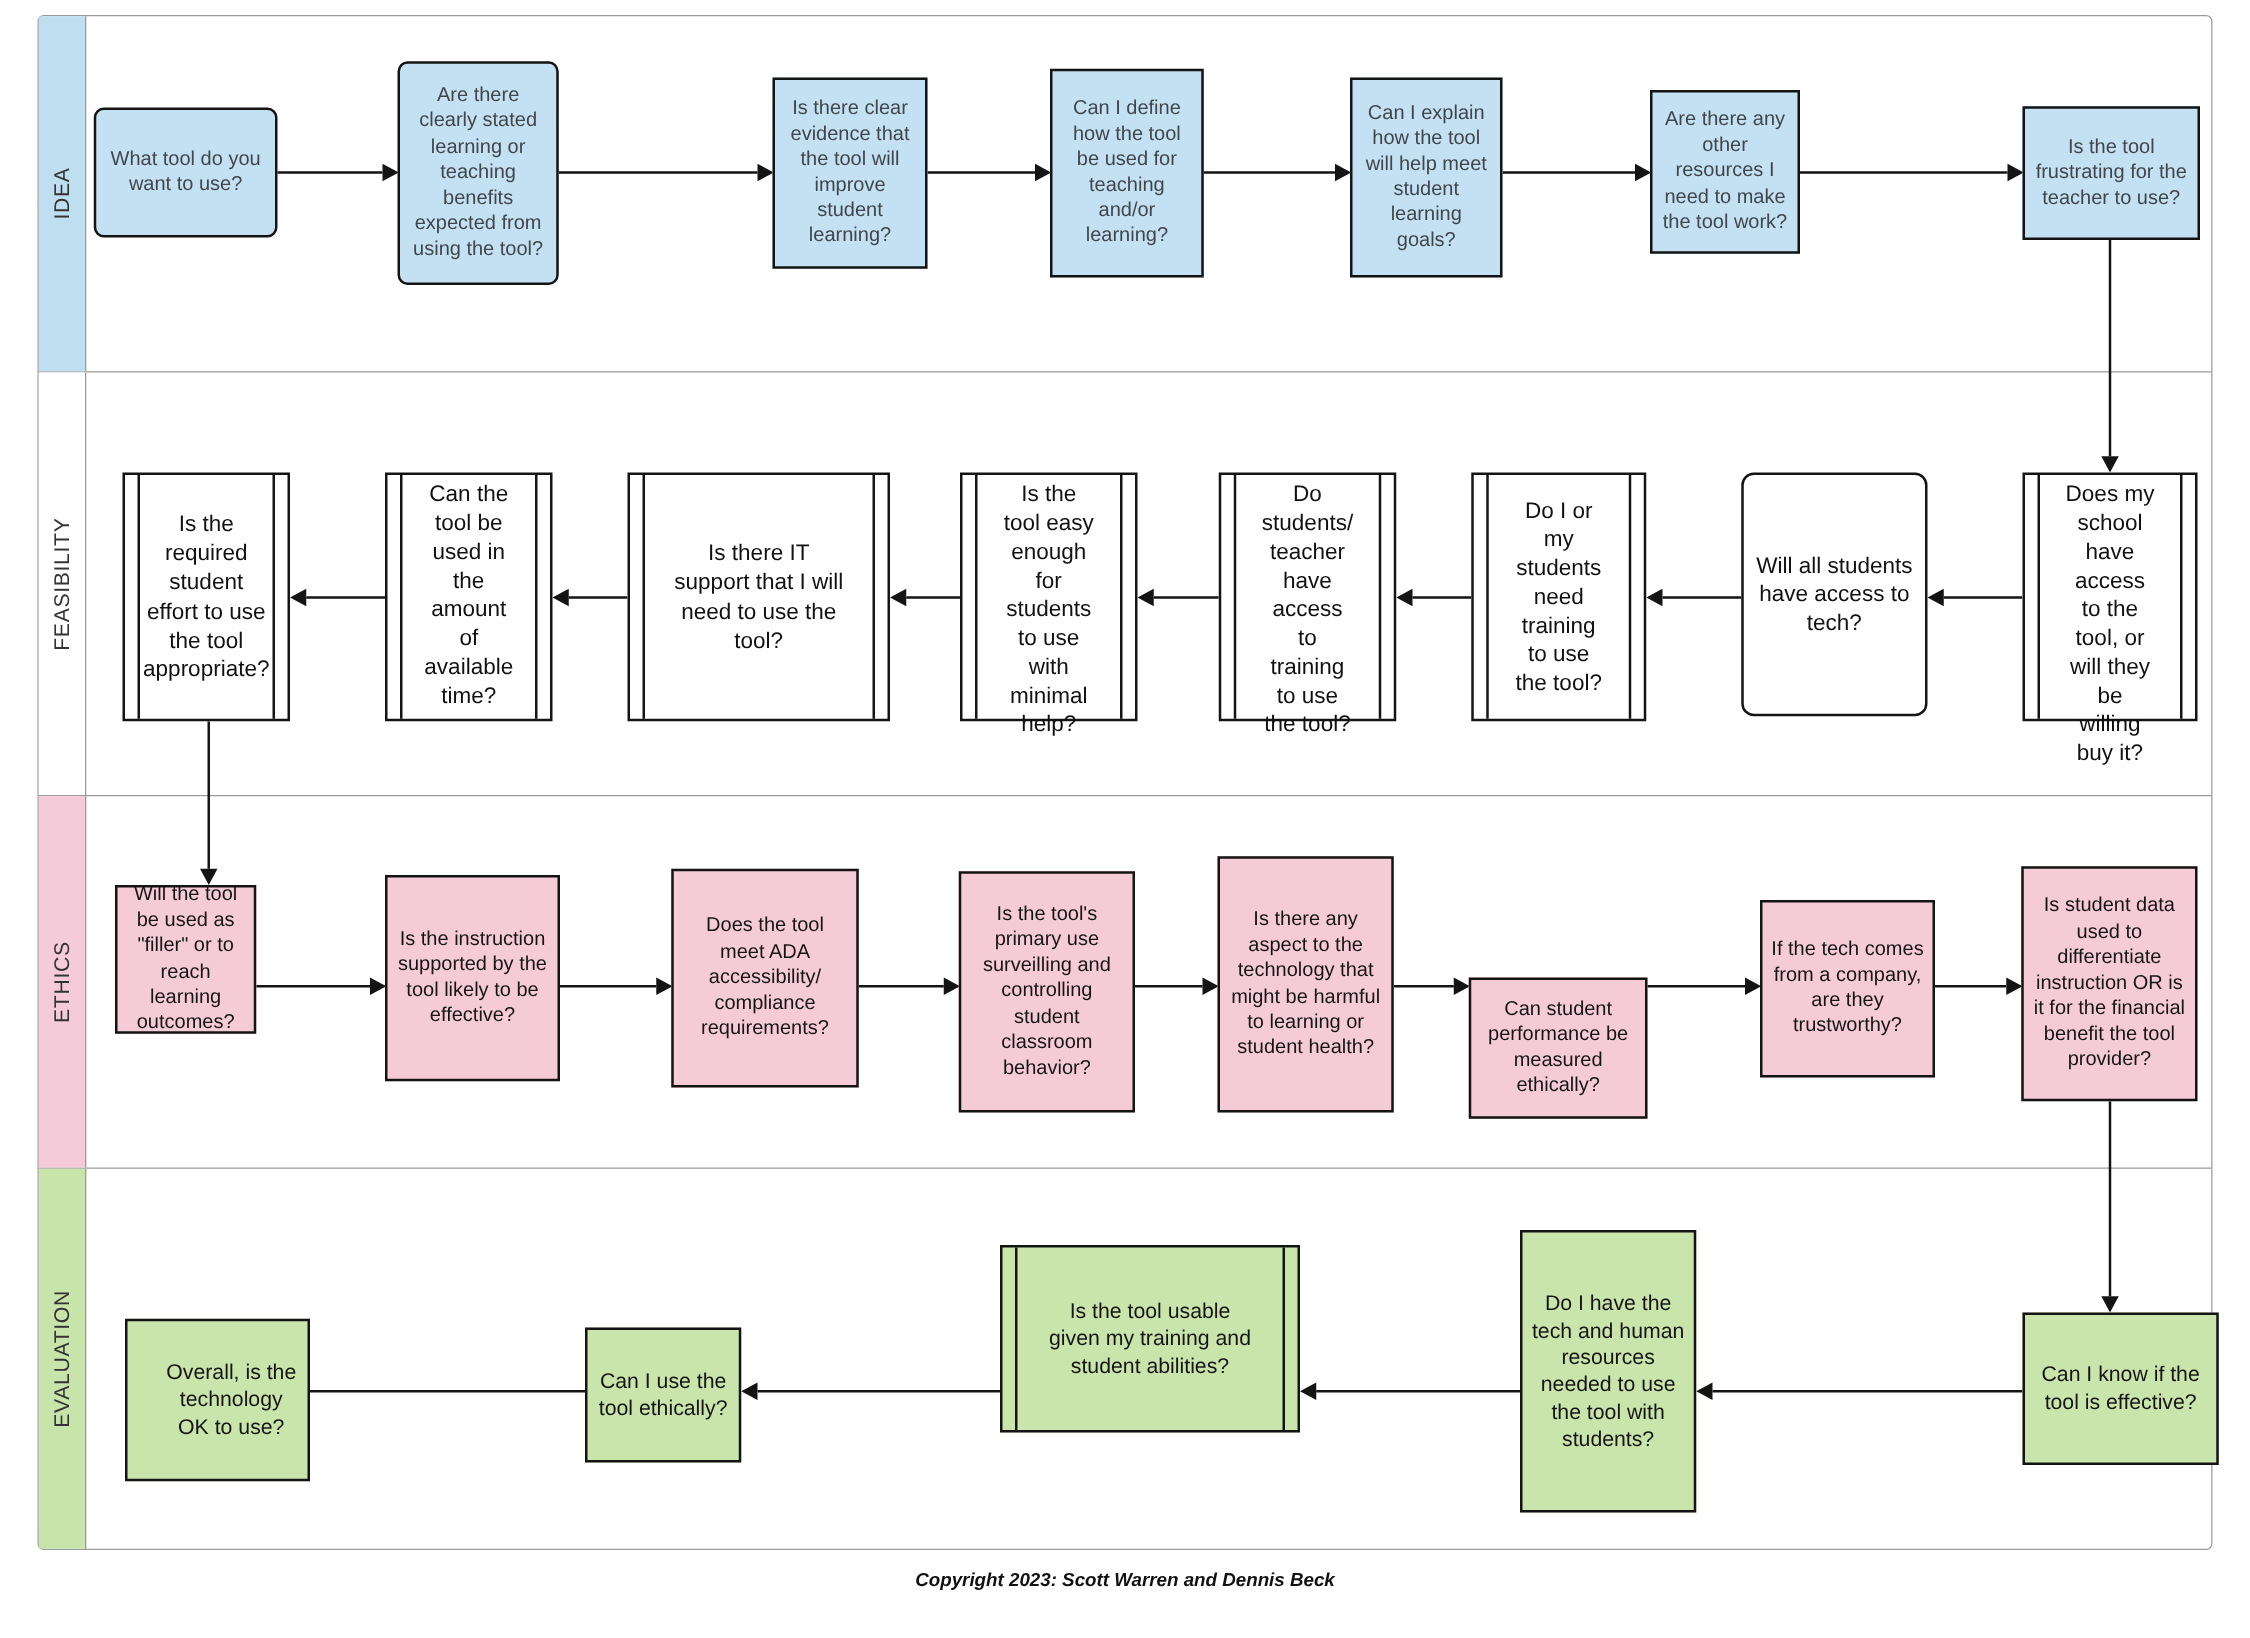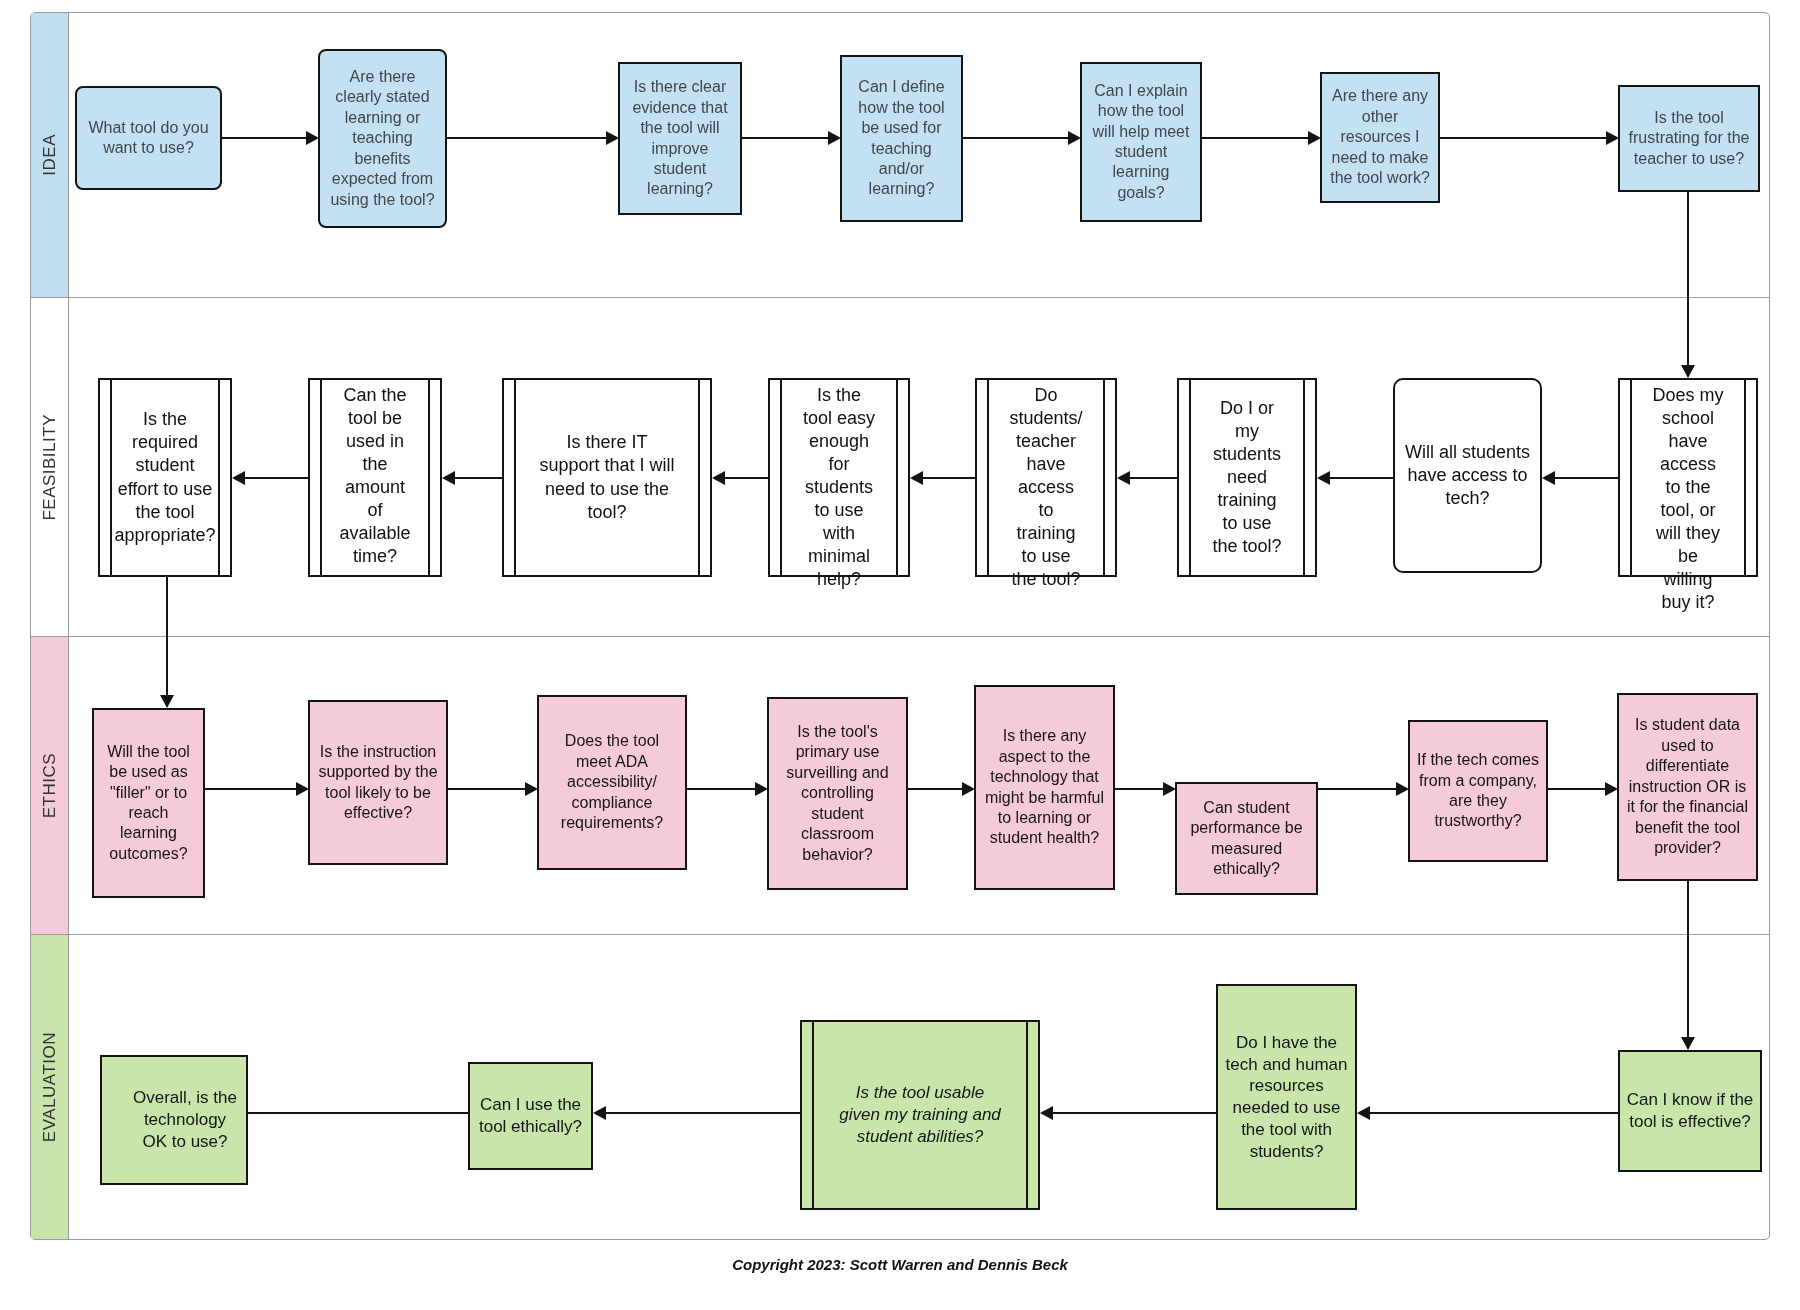--- a/index.html
+++ b/index.html
@@ -123,21 +123,21 @@
 
   <div class="ln al" style="left:1555px;top:477px;width:63px;"></div>
   <div class="ln al" style="left:1330px;top:477px;width:63px;"></div>
   <div class="ln al" style="left:1130px;top:477px;width:47px;"></div>
   <div class="ln al" style="left:923px;top:477px;width:52px;"></div>
   <div class="ln al" style="left:725px;top:477px;width:43px;"></div>
   <div class="ln al" style="left:455px;top:477px;width:47px;"></div>
   <div class="ln al" style="left:245px;top:477px;width:63px;"></div>
   <div class="ln ad" style="left:166px;top:577px;height:118px;"></div>
 
-  <div class="box pink" style="left:92px;top:708px;width:113px;height:190px;justify-content:center;">
+  <div class="box pink" style="left:92px;top:708px;width:113px;height:119px;justify-content:center;">
       <span class="txt">Will the tool be used as "filler" or to reach learning outcomes?</span>
     </div>
   <div class="box pink" style="left:308px;top:700px;width:140px;height:165px;">
       <span class="txt">Is the instruction supported by the tool likely to be effective?</span>
     </div>
   <div class="box pink" style="left:767px;top:697px;width:141px;height:193px;">
       <span class="txt">Is the tool's primary use surveilling and controlling student classroom behavior?</span>
     </div>
   <div class="box pink" style="left:537px;top:695px;width:150px;height:175px;">
       <span class="txt">Does the tool meet ADA accessibility/ compliance requirements?</span>
@@ -157,27 +157,27 @@
 
   <div class="ln ar" style="left:205px;top:788px;width:91px;"></div>
   <div class="ln ar" style="left:448px;top:788px;width:77px;"></div>
   <div class="ln ar" style="left:687px;top:788px;width:68px;"></div>
   <div class="ln ar" style="left:908px;top:788px;width:54px;"></div>
   <div class="ln ar" style="left:1115px;top:788px;width:48px;"></div>
   <div class="ln ar" style="left:1318px;top:788px;width:78px;"></div>
   <div class="ln ar" style="left:1548px;top:788px;width:57px;"></div>
   <div class="ln ad" style="left:1687px;top:881px;height:156px;"></div>
 
-  <div class="box green mid" style="left:1618px;top:1050px;width:144px;height:122px;">
+  <div class="box green mid" style="left:1618px;top:1050px;width:157px;height:122px;">
       <span class="txt">Can I know if the tool is effective?</span>
     </div>
   <div class="box green mid" style="left:1216px;top:984px;width:141px;height:226px;">
       <span class="txt">Do I have the tech and human resources needed to use the tool with students?</span>
     </div>
-  <div class="box green bars mid" style="left:800px;top:1020px;width:240px;height:190px;font-style:italic;">
+  <div class="box green bars mid" style="left:800px;top:996px;width:240px;height:150px;">
       <span class="txt">Is the tool usable given my training and student abilities?</span>
     </div>
   <div class="box green mid" style="left:468px;top:1062px;width:125px;height:108px;">
       <span class="txt">Can I use the tool ethically?</span>
     </div>
   <div class="box green mid" style="left:100px;top:1055px;width:148px;height:130px;padding-left:28px;">
       <span class="txt">Overall, is the technology OK to use?</span>
     </div>
 
   <div class="ln al" style="left:1370px;top:1112px;width:248px;"></div>

